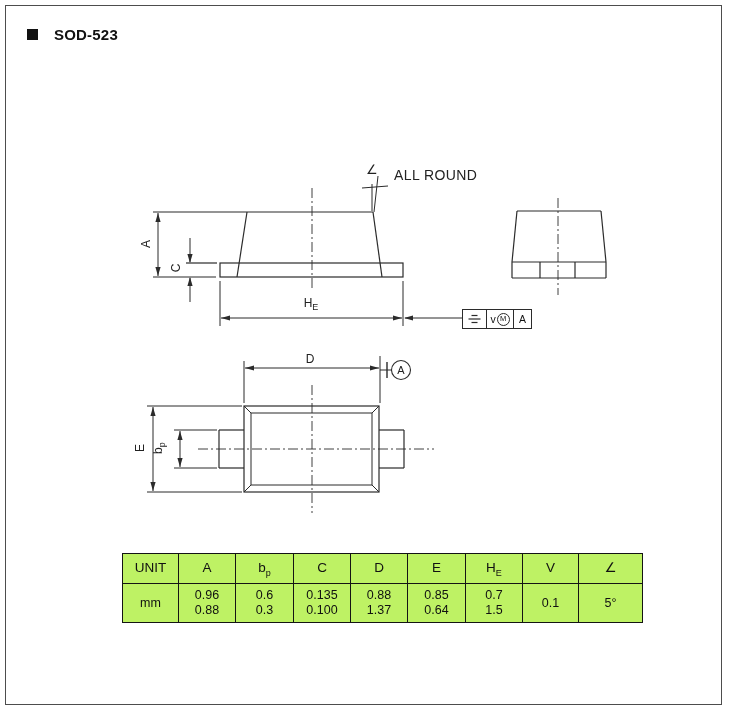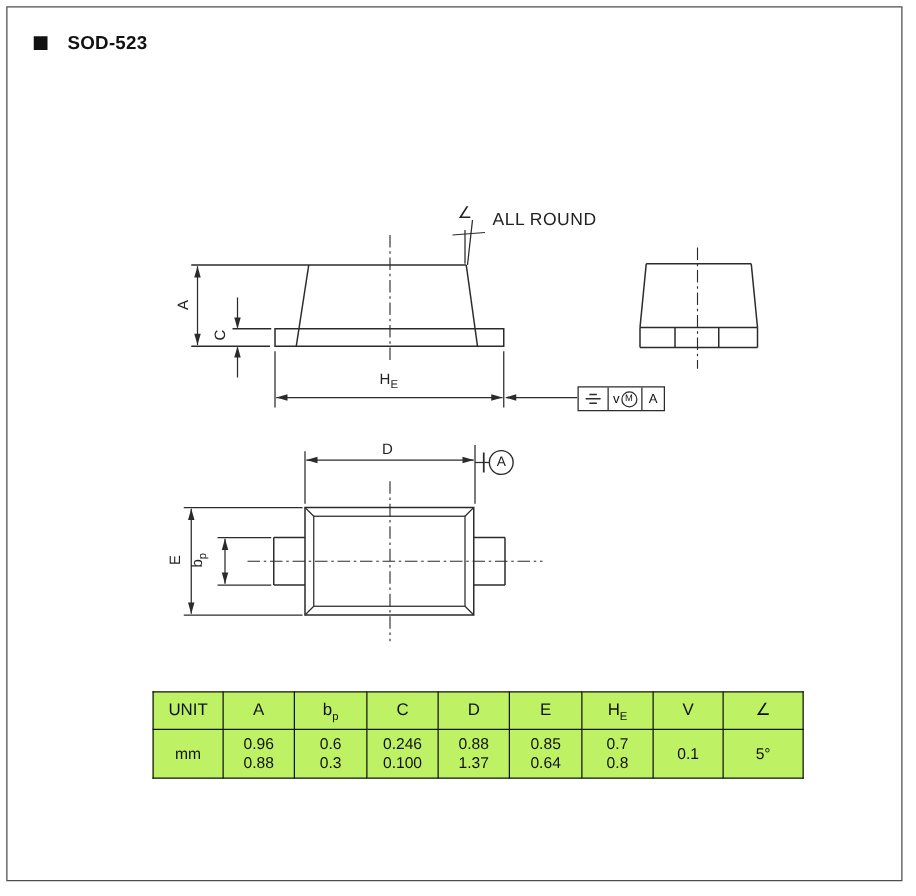--- a/index.html
+++ b/index.html
@@ -198,34 +198,34 @@
             </td>
         <td>
               <div>0.96</div>
               <div>0.88</div>
             </td>
         <td>
               <div>0.6</div>
               <div>0.3</div>
             </td>
         <td>
-              <div>0.246</div>
+              <div>0.135</div>
               <div>0.100</div>
             </td>
         <td>
               <div>0.88</div>
               <div>1.37</div>
             </td>
         <td>
               <div>0.85</div>
               <div>0.64</div>
             </td>
         <td>
               <div>0.7</div>
-              <div>0.8</div>
+              <div>1.5</div>
             </td>
         <td>
               <div>0.1</div>
               <div></div>
             </td>
         <td>
               <div>5°</div>
               <div></div>
             </td>
       </tr>

